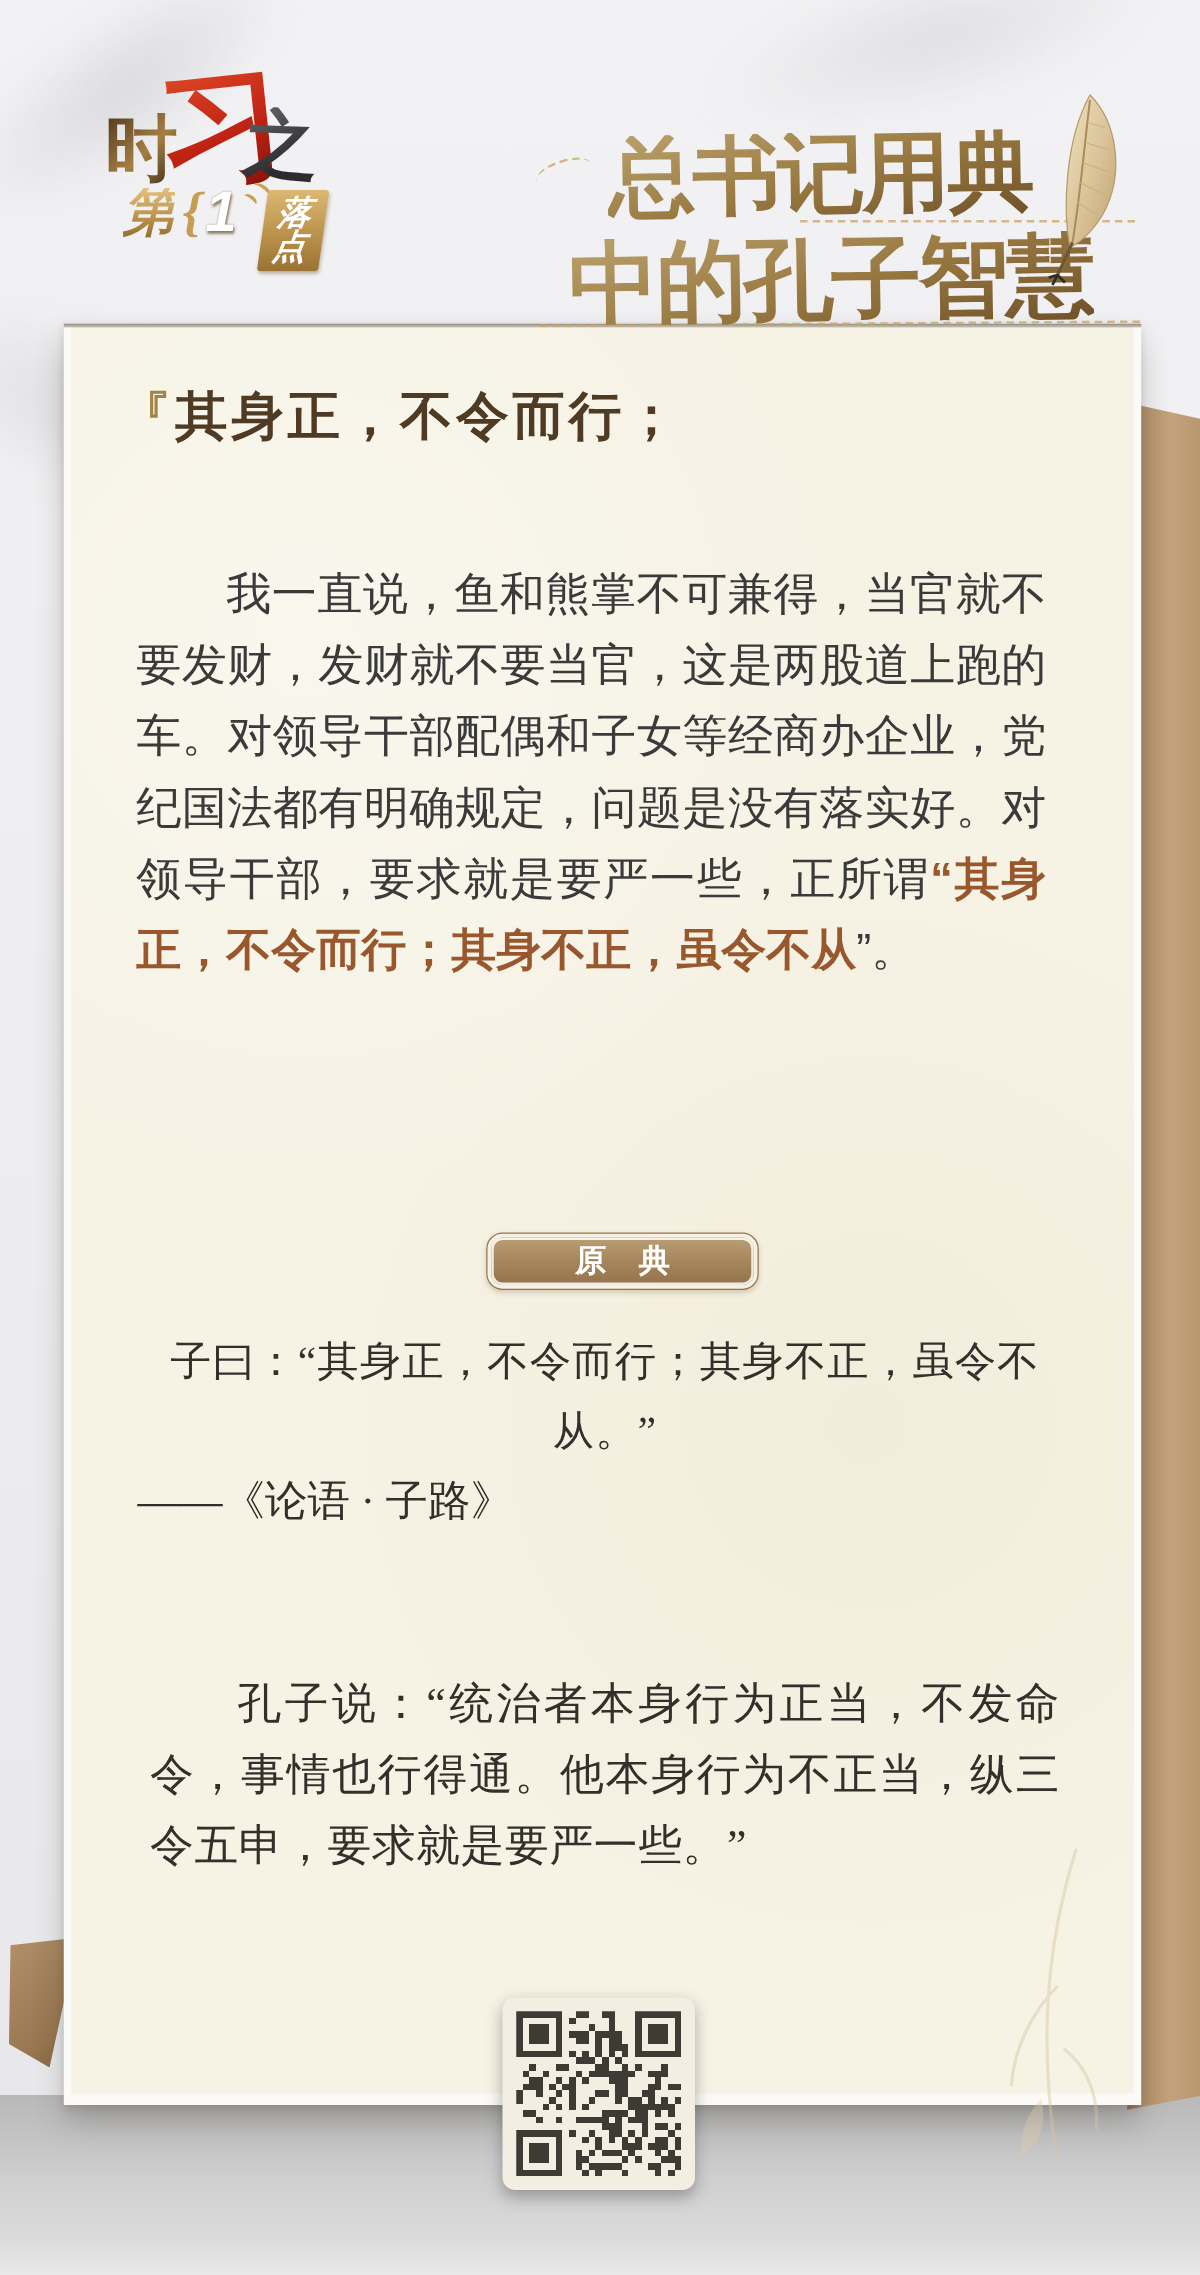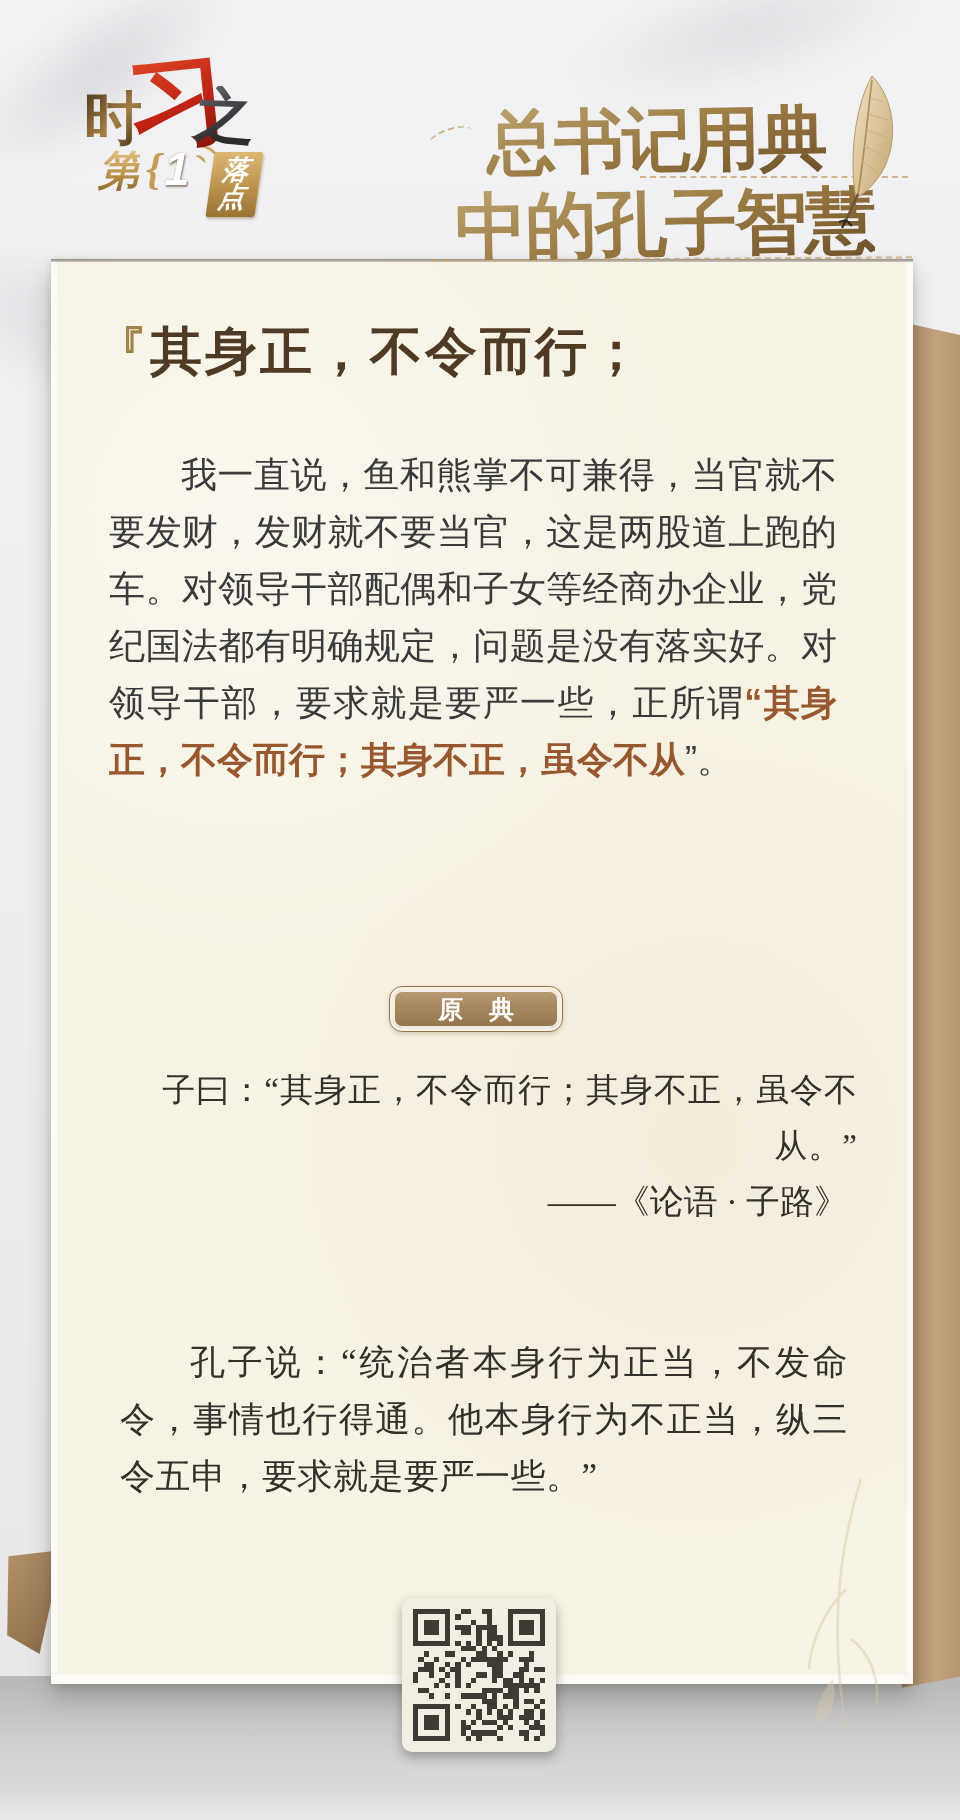--- a/index.html
+++ b/index.html
@@ -76,51 +76,51 @@
   .title1 { left:486px; top:106px; font-size:70px; transform:rotate(-1deg); }
   .title2 { left:455px; top:188px; font-size:72px; transform:rotate(-1deg); }
   .dash-line { position:absolute; border-top:2px dashed #c9a469; opacity:.75; z-index:5; }
   .dash1 { left:640px; top:176px; width:268px; }
   .dash2 { left:432px; top:258px; width:480px; transform:rotate(-.4deg); }
   .dash-arc { position:absolute; left:428px; top:128px; width:46px; height:20px;
     border-top:2px dashed #c9a469; border-radius:50% 50% 0 0; transform:rotate(-18deg); opacity:.8; z-index:5; }
   .quill { position:absolute; left:812px; top:72px; z-index:7; }
 
   
-  .quote { position:absolute; left:95px; top:314px; width:748px; z-index:4;
-    font-family:"Liberation Serif", serif; font-weight:800; color:#4f3a24; font-size:52px; line-height:76px; letter-spacing:3px; }
+  .quote { position:absolute; left:95px; top:296px; width:748px; z-index:4;
+    font-family:"Liberation Serif", serif; font-weight:800; color:#4f3a24; font-size:42px; line-height:76px; letter-spacing:3px; }
   .quote .row2 { text-align:right; }
   .bracket { color:#a18547; font-weight:600; }
 
   
   .speech { position:absolute; left:109px; top:446px; width:728px; z-index:4;
     font-size:36px; line-height:57px; color:#3a3a3a; font-weight:500; text-align:justify; text-indent:2em;
     font-family:"Liberation Sans", sans-serif; }
   .speech .hl { color:#99572e; font-weight:800; }
   .attribution { position:absolute; left:120px; top:800px; width:728px; z-index:4;
     font-family:"Liberation Serif", serif; font-size:34px; line-height:57px; color:#413b33; text-align:justify; }
 
   
-  .sec-badge { position:absolute; left:389px; width:174px; height:46px; z-index:4;
+  .sec-badge { position:absolute; left:389px; width:218px; height:46px; z-index:4;
     border:1px solid #93754c; border-radius:13px; padding:3px;
     background:rgba(246,242,228,.6); box-shadow:0 2px 4px rgba(120,95,55,.25); }
   .sec-badge .inner { width:100%; height:100%; border-radius:9px;
     background:linear-gradient(180deg,#bb9e74 0%,#a4845a 55%,#93744a 100%);
     box-shadow:inset 0 0 0 2px rgba(255,255,255,.85);
     display:flex; align-items:center; justify-content:center; }
   .sec-badge .inner span { color:#ffffff; font-size:25px; font-weight:700; letter-spacing:26px; padding-left:26px;
     font-family:"Liberation Serif", serif; line-height:1; }
   .badge-yd { top:986px; }
   .badge-yw { top:1256px; }
 
   
   .yuandian { position:absolute; left:110px; top:1062px; width:748px; z-index:4;
     font-family:"Liberation Serif", serif; color:#33302b; }
-  .yuandian .line { font-size:33px; line-height:56px; text-align:right; letter-spacing:1px; }
-  .yuandian .src { font-size:34px; line-height:56px; text-align:right; padding-right:10px; }
+  .yuandian .line { font-size:33px; line-height:56px; text-align:center; letter-spacing:1px; }
+  .yuandian .src { font-size:34px; line-height:56px; text-align:left; padding-right:10px; }
 
   .yiwen { position:absolute; left:120px; top:1334px; width:728px; z-index:4;
     font-family:"Liberation Serif", serif; font-size:35px; line-height:57px; color:#33302b;
     text-align:justify; text-indent:2em; letter-spacing:.5px; }
 
   
   .qr-wrap { position:absolute; left:402px; top:1598px; width:154px; height:154px; z-index:8;
     background:#f2eee1; border-radius:10px; box-shadow:0 5px 12px rgba(40,38,34,.35);
     display:flex; align-items:center; justify-content:center; }
   .qr-wrap svg { width:132px; height:132px; }

